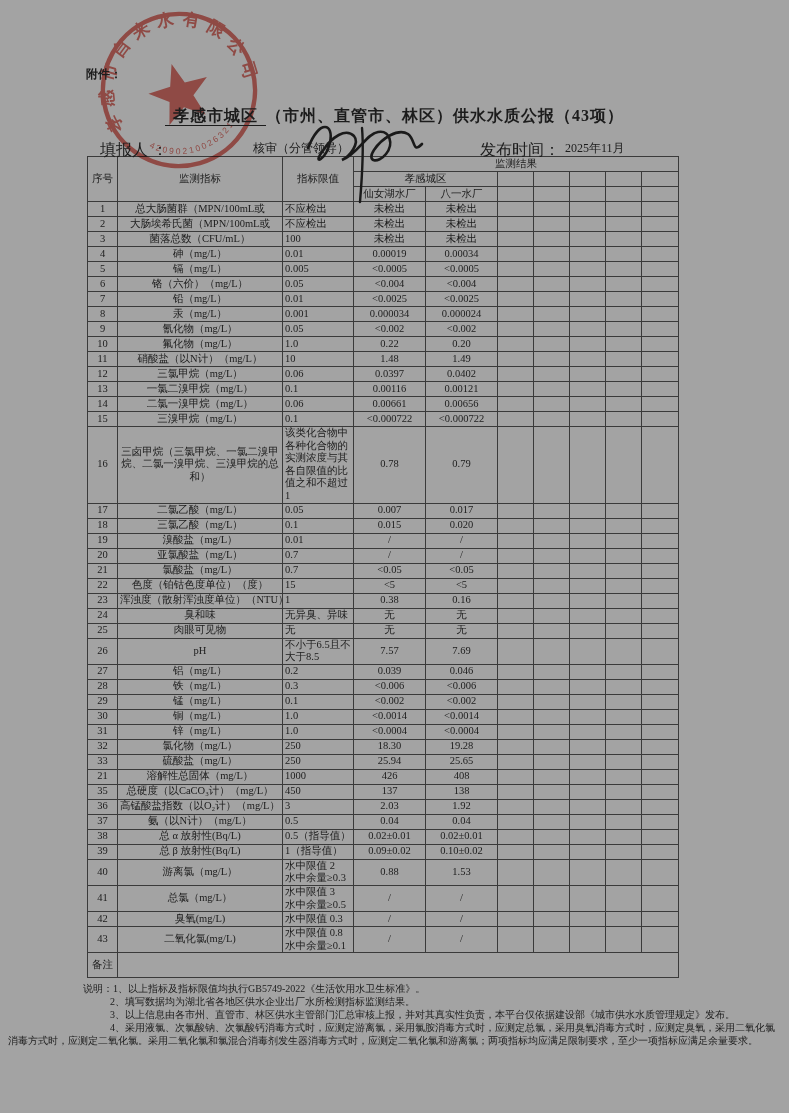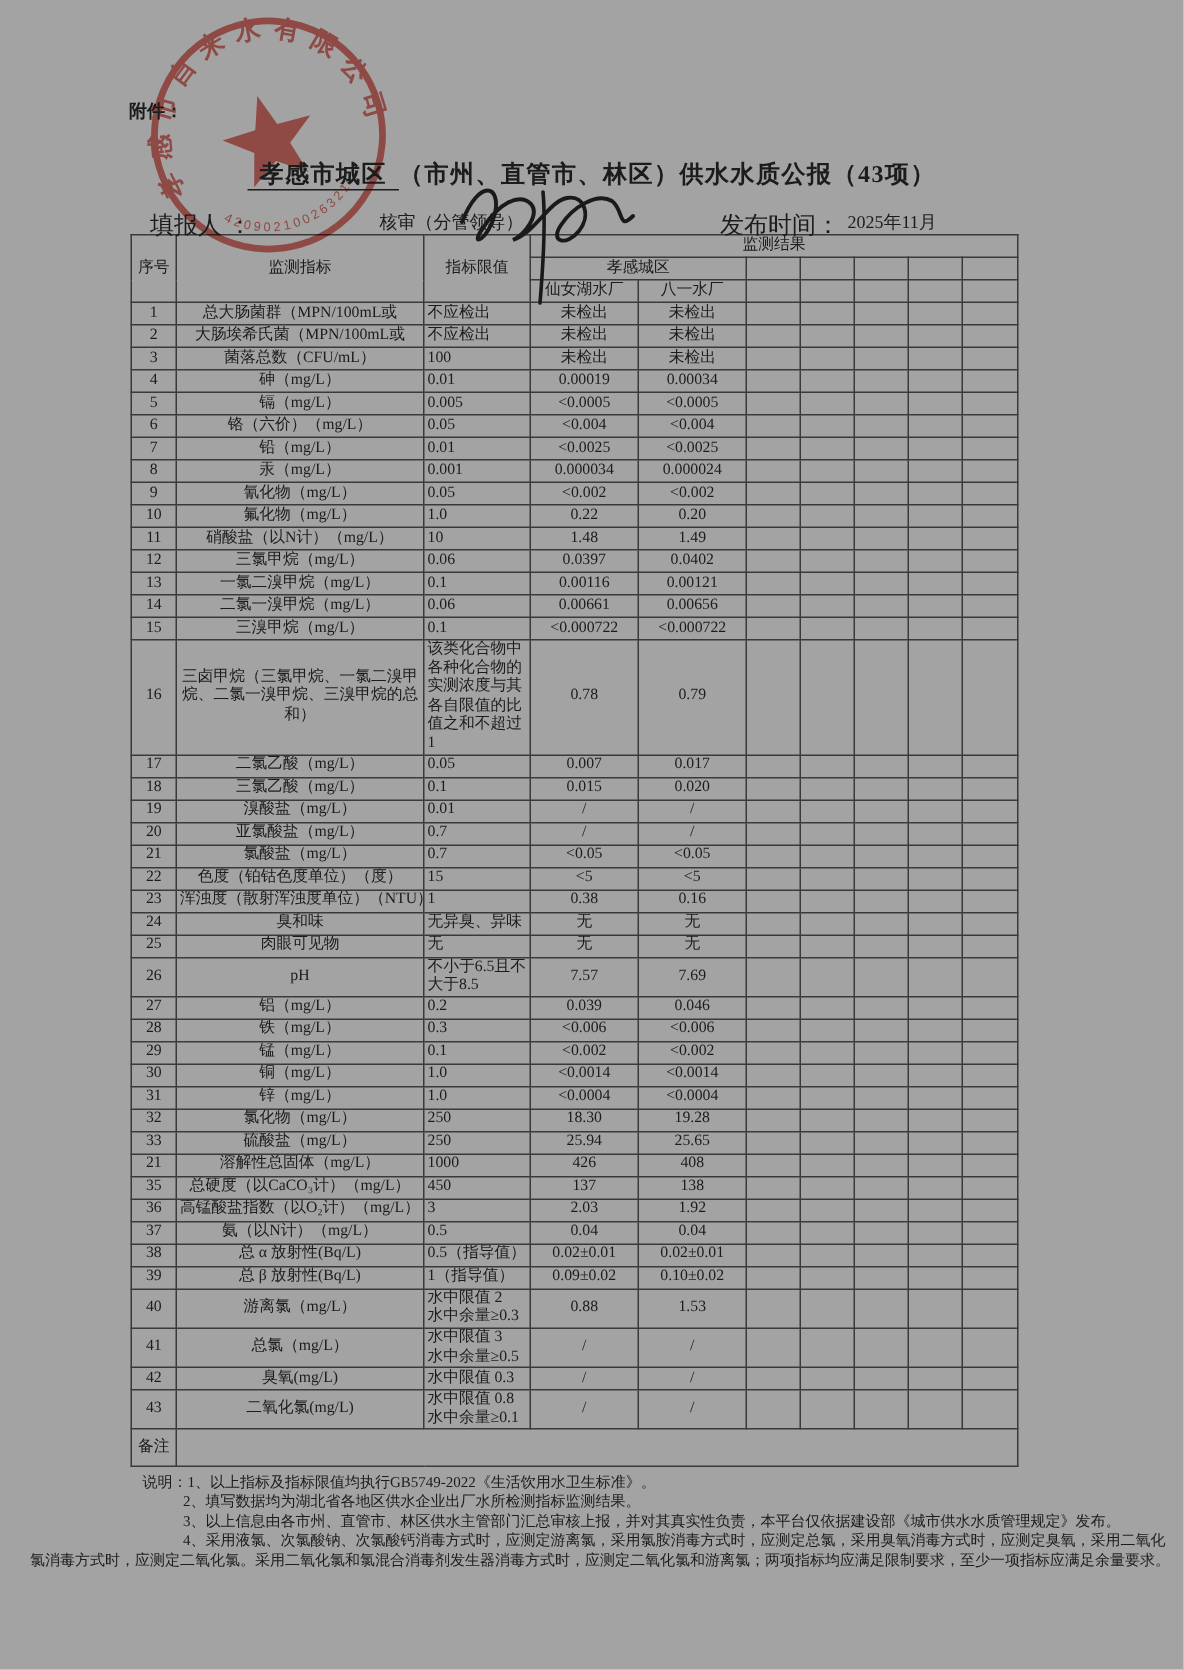--- a/index.html
+++ b/index.html
@@ -31,21 +31,21 @@
     border:1px solid #3a3a3a;padding:0 2px;height:14px;
     font-weight:normal;line-height:1.2;overflow:hidden;
   }
   .qtable .c{text-align:center;}
   .qtable .name-cell{text-align:center;white-space:nowrap;}
   .qtable .name-cell.wrap{white-space:normal;}
   .qtable .limit-cell{white-space:pre-line;margin-top:20px;}
   .qtable .hdr{text-align:center;}
   .qtable .region-cell{text-align:center;}
   .qtable .remark-label{text-align:center;height:24px;margin-top:40px;}
-  .notes{margin:4px 8px 0 20px;font-size:10px;line-height:13px;}
+  .notes{margin:4px 8px 0 8px;font-size:10px;line-height:13px;}
   .notes .n1{margin-left:75px;}
   .notes .nrest{margin-left:102px;}
   .notes .n4{text-indent:102px;}
 </style>
 </head>
 <body>
 
 <div class="page">
 
   <div class="header-zone">

